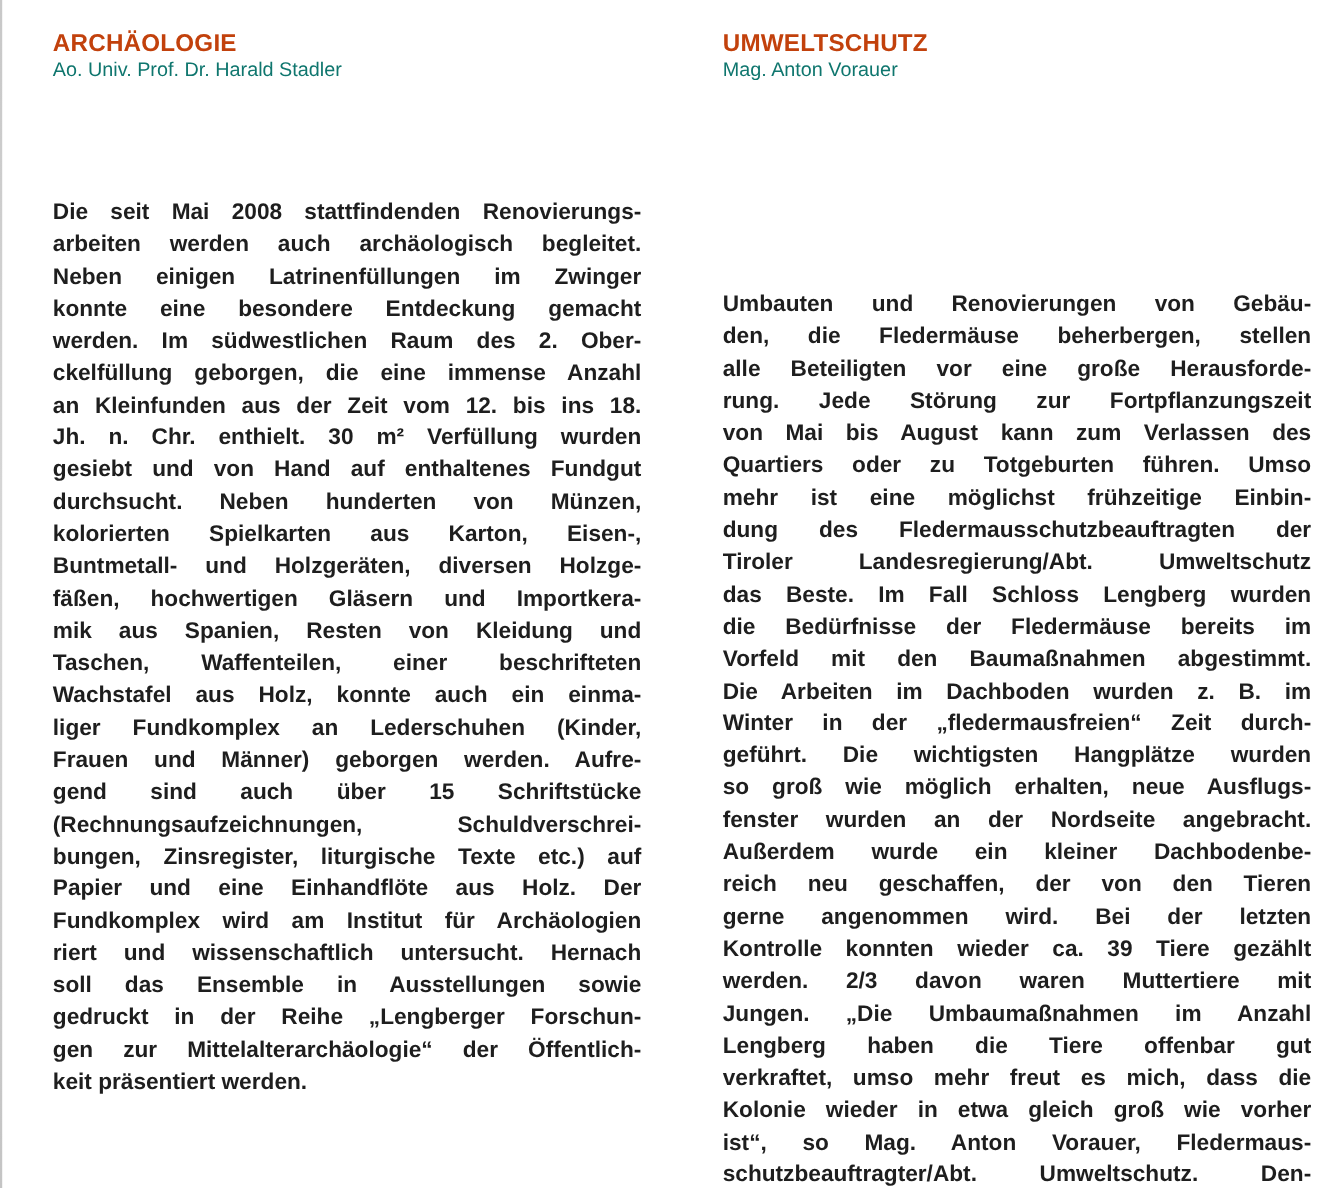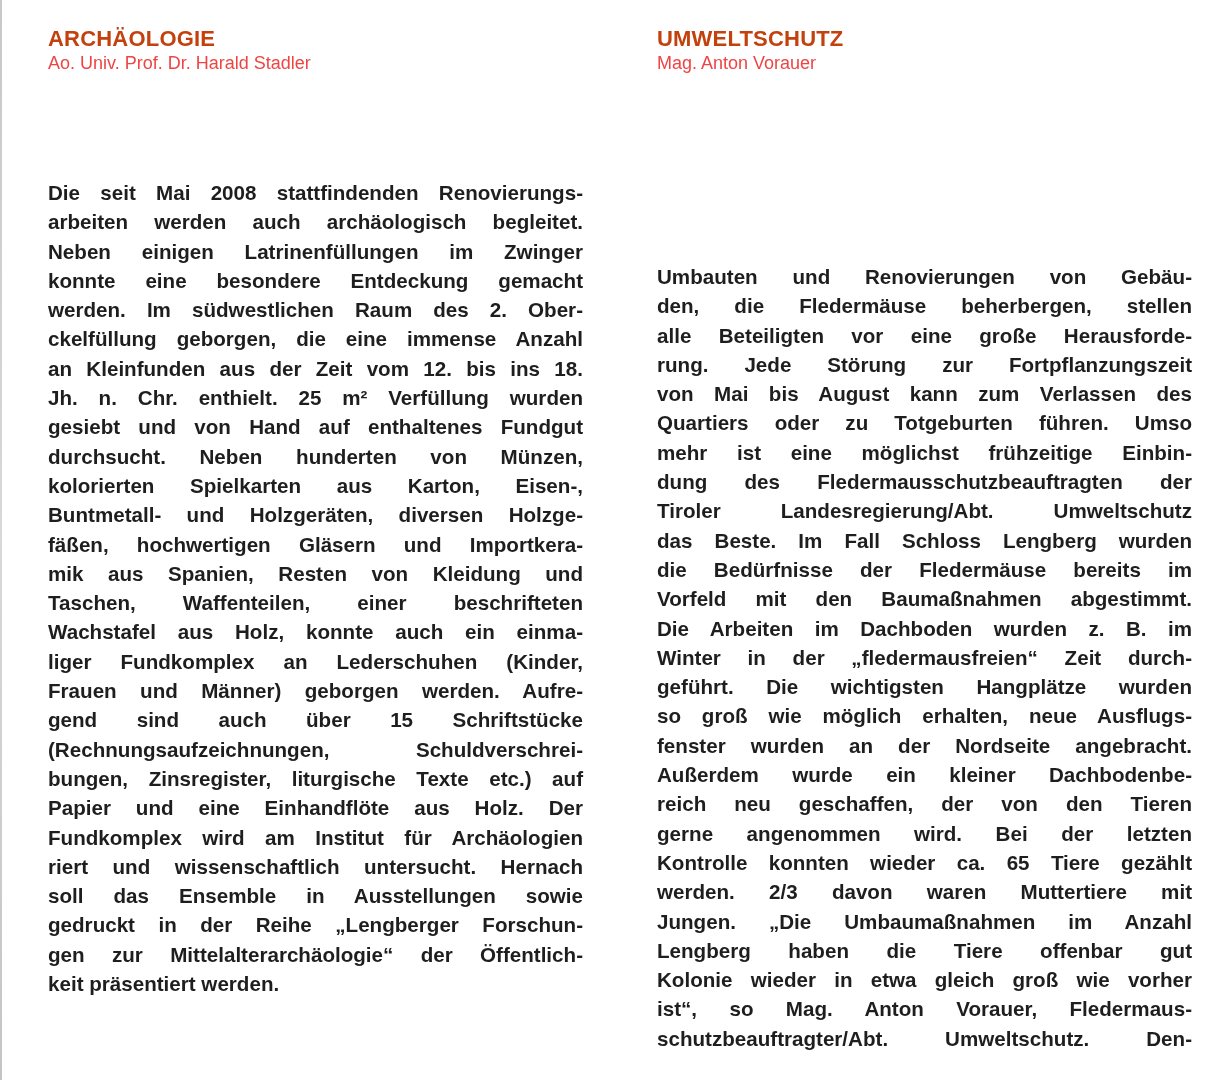--- a/index.html
+++ b/index.html
@@ -11,21 +11,21 @@
       position: absolute; left: 0; top: 0; width: 2px; height: 1080px;
       background: linear-gradient(#c8c8c8, #d8d8d8 50%, #c4c4c4);
     }
     .col { position: absolute; top: 26px; width: 535px; }
     .col.left { left: 48px; }
     .col.right { left: 657px; }
     .section-title {
       font-size: 22px; font-weight: bold; letter-spacing: 0.2px; line-height: 26px;
       color: #c2410c; margin: 0;
     }
-    .author { font-size: 18px; line-height: 22px; color: #ef4444; margin: 0; }
+    .author { font-size: 18px; line-height: 22px; color: #0f766e; margin: 0; }
     .body {
       margin-top: 104px; font-size: 20.6px; line-height: 29.3px;
     }
     .line {
       display: block; white-space: nowrap; text-align: justify; text-align-last: justify;
       height: 29.3px;
       font-weight: bold;
     }
     .line.last { text-align-last: left; }
     .right-body-wrap { position: absolute; top: 158px; left: 657px; width: 535px; }
@@ -39,21 +39,21 @@
   <h2 class="section-title">ARCHÄOLOGIE</h2>
   <p class="author">Ao. Univ. Prof. Dr. Harald Stadler</p>
   <div class="body" id="left-body">
       <span class="line">Die seit Mai 2008 stattfindenden Renovierungs-</span>
       <span class="line">arbeiten werden auch archäologisch begleitet.</span>
       <span class="line">Neben einigen Latrinenfüllungen im Zwinger</span>
       <span class="line">konnte eine besondere Entdeckung gemacht</span>
       <span class="line">werden. Im südwestlichen Raum des 2. Ober-</span>
       <span class="line">ckelfüllung geborgen, die eine immense Anzahl</span>
       <span class="line">an Kleinfunden aus der Zeit vom 12. bis ins 18.</span>
-      <span class="line">Jh. n. Chr. enthielt. 25 m² Verfüllung wurden</span>
+      <span class="line">Jh. n. Chr. enthielt. 30 m² Verfüllung wurden</span>
       <span class="line">gesiebt und von Hand auf enthaltenes Fundgut</span>
       <span class="line">durchsucht. Neben hunderten von Münzen,</span>
       <span class="line">kolorierten Spielkarten aus Karton, Eisen-,</span>
       <span class="line">Buntmetall- und Holzgeräten, diversen Holzge-</span>
       <span class="line">fäßen, hochwertigen Gläsern und Importkera-</span>
       <span class="line">mik aus Spanien, Resten von Kleidung und</span>
       <span class="line">Taschen, Waffenteilen, einer beschrifteten</span>
       <span class="line">Wachstafel aus Holz, konnte auch ein einma-</span>
       <span class="line">liger Fundkomplex an Lederschuhen (Kinder,</span>
       <span class="line">Frauen und Männer) geborgen werden. Aufre-</span>
@@ -89,21 +89,22 @@
       <span class="line">die Bedürfnisse der Fledermäuse bereits im</span>
       <span class="line">Vorfeld mit den Baumaßnahmen abgestimmt.</span>
       <span class="line">Die Arbeiten im Dachboden wurden z. B. im</span>
       <span class="line">Winter in der „fledermausfreien“ Zeit durch-</span>
       <span class="line">geführt. Die wichtigsten Hangplätze wurden</span>
       <span class="line">so groß wie möglich erhalten, neue Ausflugs-</span>
       <span class="line">fenster wurden an der Nordseite angebracht.</span>
       <span class="line">Außerdem wurde ein kleiner Dachbodenbe-</span>
       <span class="line">reich neu geschaffen, der von den Tieren</span>
       <span class="line">gerne angenommen wird. Bei der letzten</span>
-      <span class="line">Kontrolle konnten wieder ca. 65 Tiere gezählt</span>
+      <span class="line">Kontrolle konnten wieder ca. 39 Tiere gezählt</span>
       <span class="line">werden. 2/3 davon waren Muttertiere mit</span>
       <span class="line">Jungen. „Die Umbaumaßnahmen im Anzahl</span>
       <span class="line">Lengberg haben die Tiere offenbar gut</span>
+      <span class="line">verkraftet, umso mehr freut es mich, dass die</span>
       <span class="line">Kolonie wieder in etwa gleich groß wie vorher</span>
       <span class="line">ist“, so Mag. Anton Vorauer, Fledermaus-</span>
       <span class="line">schutzbeauftragter/Abt. Umweltschutz. Den-</span>
     </div>
 </div>
 
 </body></html>

